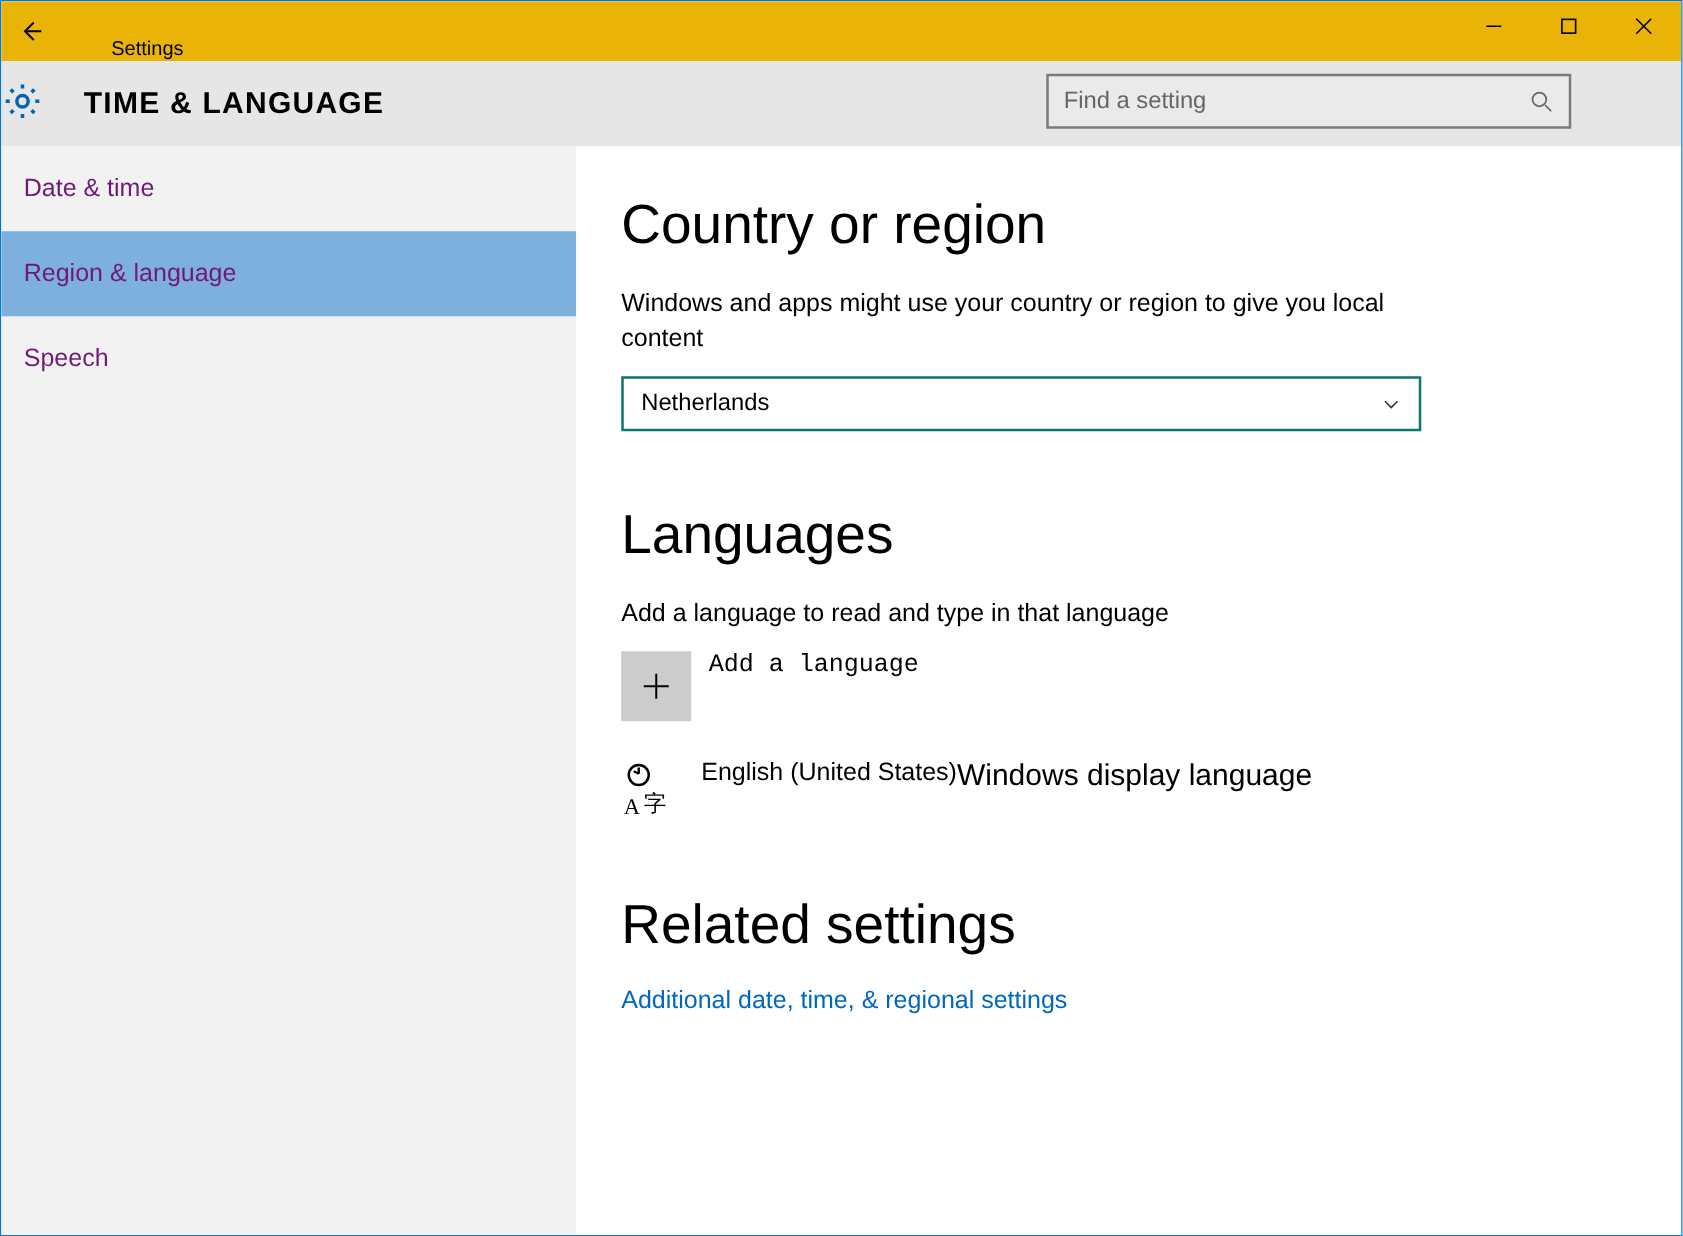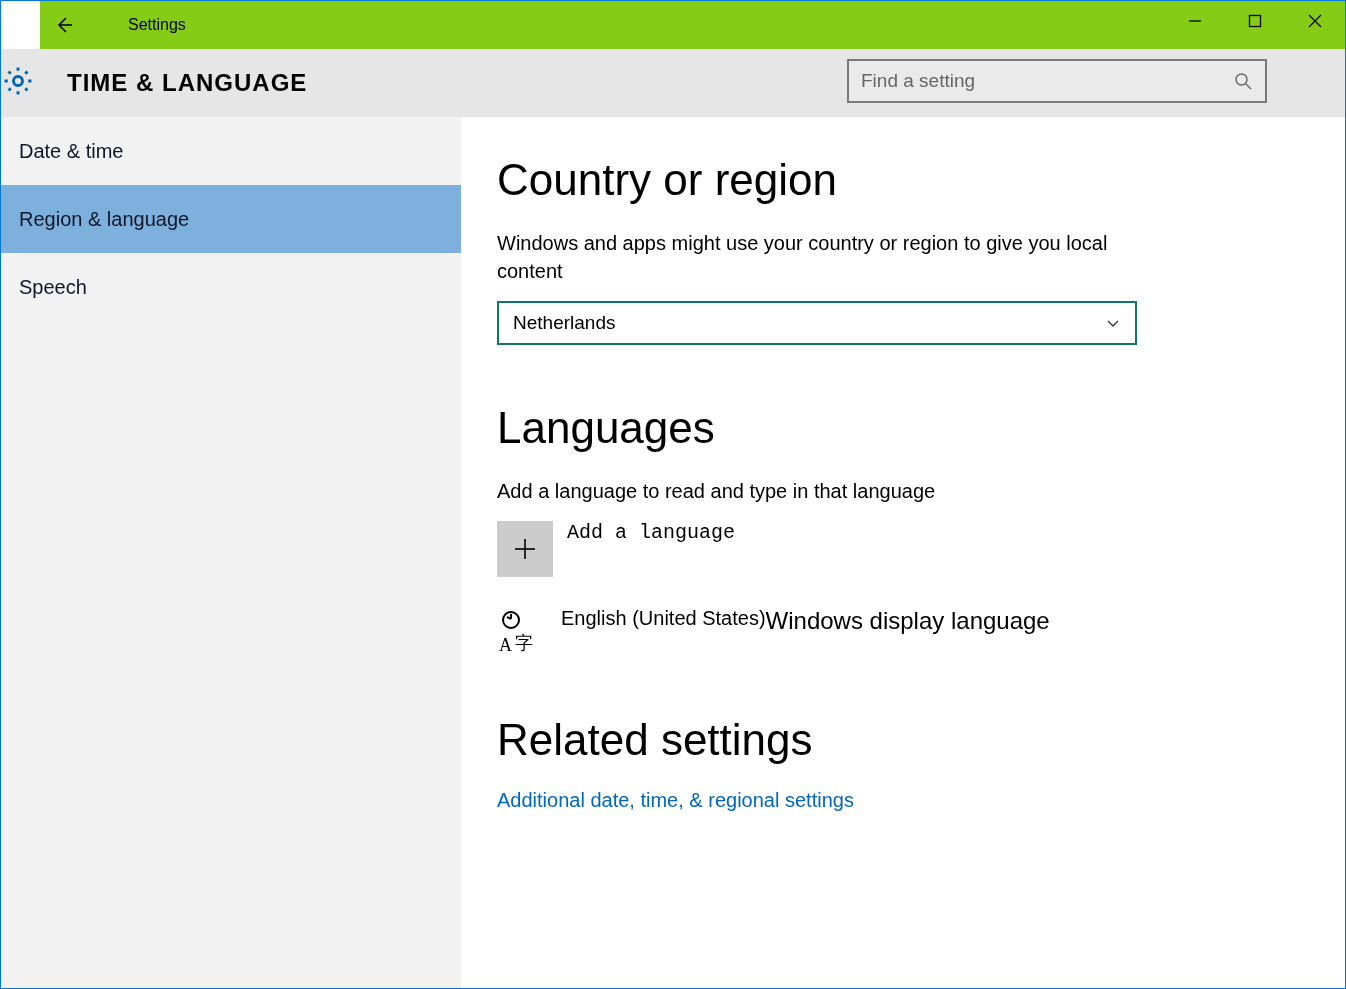--- a/index.html
+++ b/index.html
@@ -6,25 +6,24 @@
   body {
     font-family: "Segoe UI", Tahoma, sans-serif;
     background: #fff;
     width: 1346px;
     height: 989px;
     overflow: hidden;
     border: 1px solid #0078d7;
   }
   .titlebar {
     height: 48px;
-    background: #84cc16;
-    display: flex;
-    align-items: center;
+    background: #eab308;
+    display: flex;
+    align-items: flex-end;
     position: relative;
-    margin-left: 39px;
   }
   .back-btn {
     width: 48px;
     height: 48px;
     display: flex;
     align-items: center;
     justify-content: center;
     cursor: pointer;
   }
   .title-text {
@@ -58,21 +57,21 @@
     margin-right: 32px;
   }
   .category-title {
     font-size: 24px;
     font-weight: 600;
     letter-spacing: 1px;
     color: #000;
   }
   .search-box {
     position: absolute;
-    right: 78px;
+    right: 88px;
     top: 10px;
     width: 420px;
     height: 44px;
     border: 2px solid #7a7a7a;
     background: #eaeaea;
     display: flex;
     align-items: center;
     padding: 0 12px;
   }
   .search-input {
@@ -96,21 +95,21 @@
   .sidebar {
     width: 460px;
     background: #f2f2f2;
   }
   .sidebar-item {
     height: 68px;
     display: flex;
     align-items: center;
     padding-left: 18px;
     font-size: 20px;
-    color: #0f172a;
+    color: #701a75;
     cursor: pointer;
   }
   .sidebar-item.selected {
     background: #7eb0dd;
   }
   .content {
     flex: 1;
     background: #fff;
     padding: 38px 40px 0 36px;
     overflow: auto;

